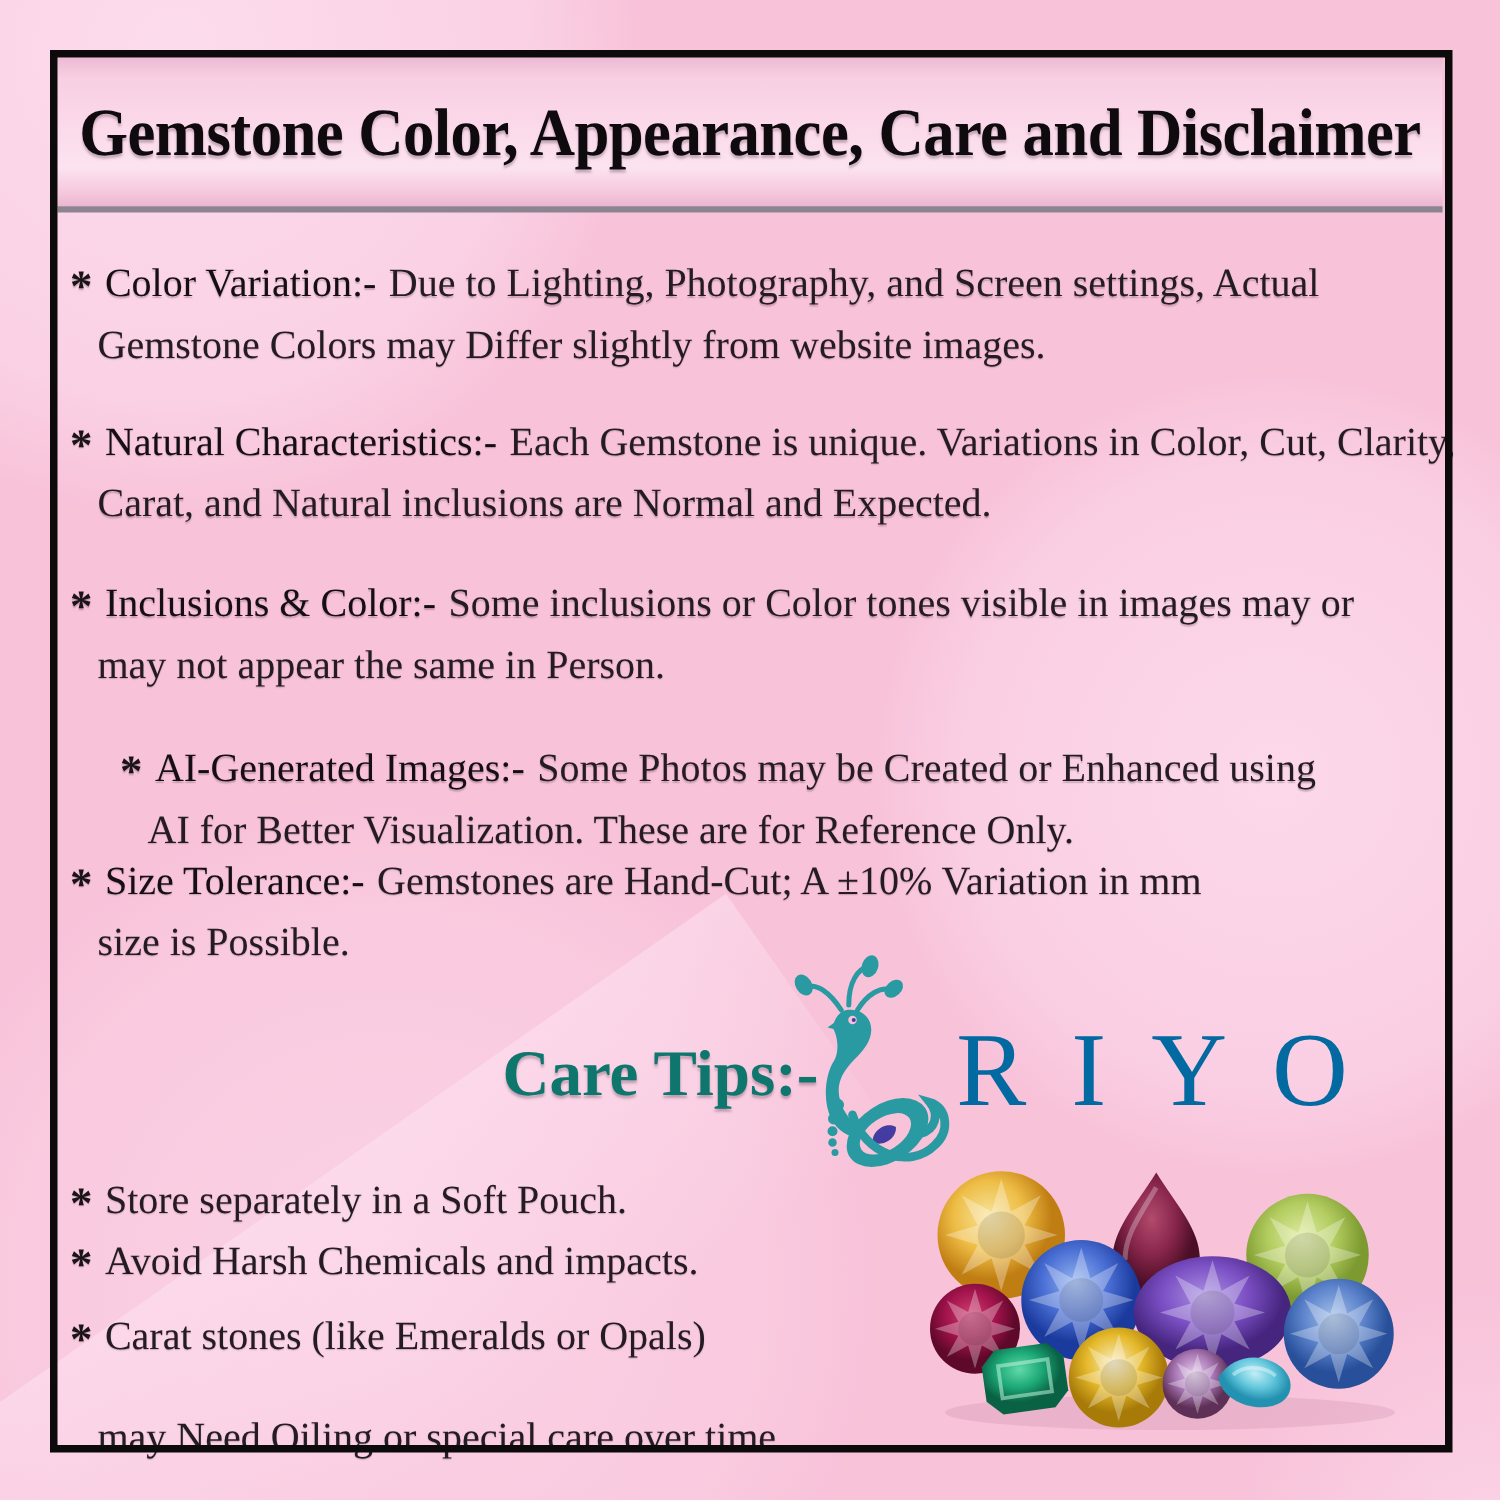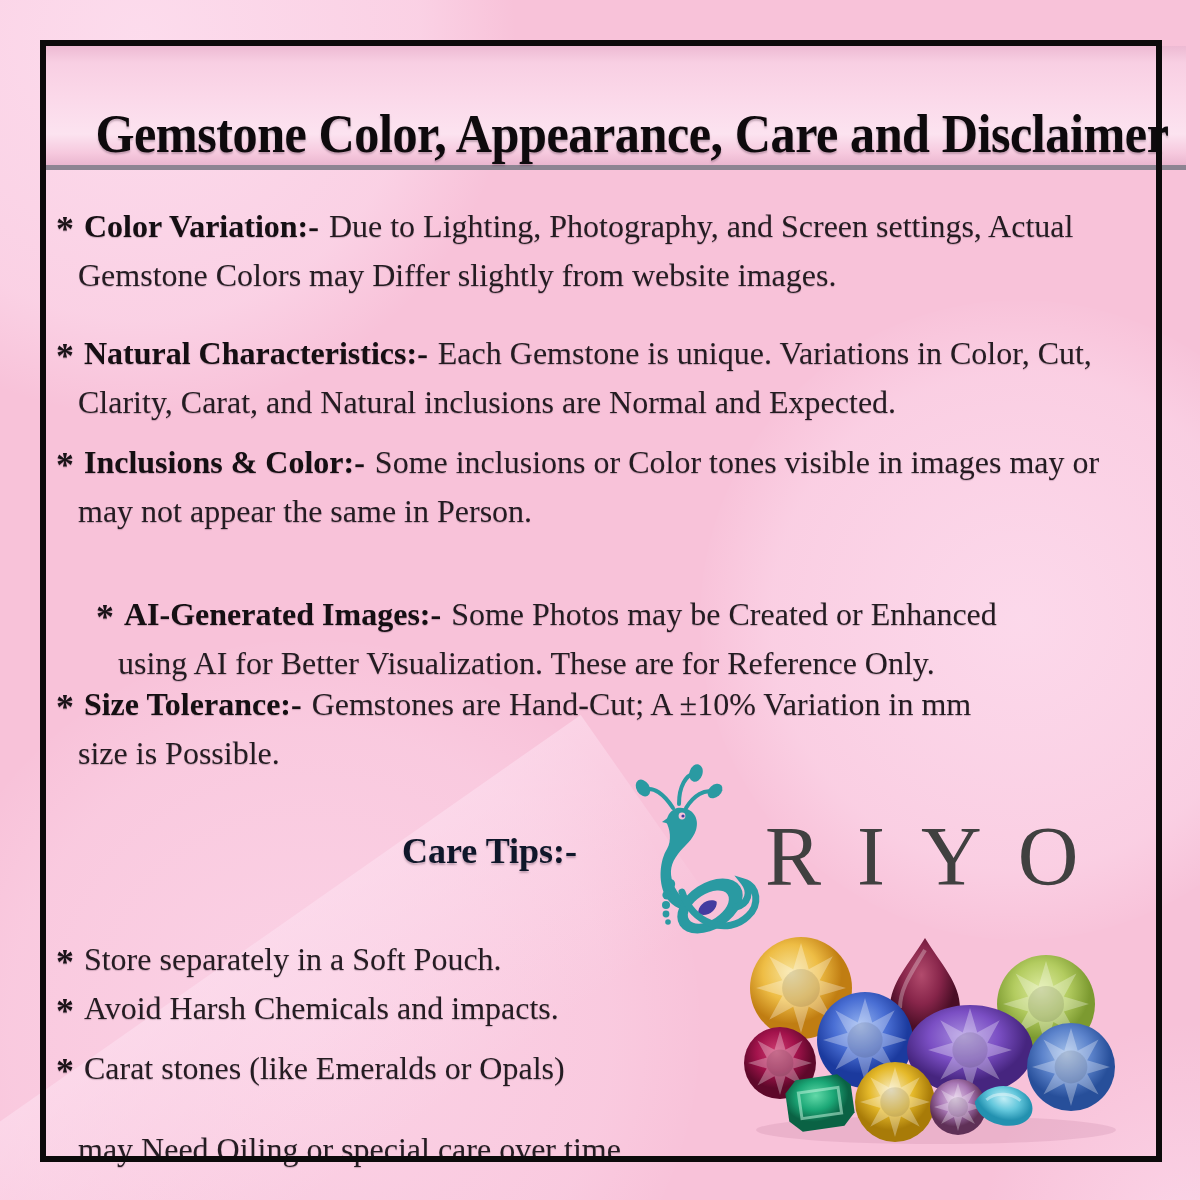--- a/index.html
+++ b/index.html
@@ -22,49 +22,49 @@
        transform:rotate(-35deg);}
   .sw4{left:980px;top:1020px;width:420px;height:420px;
        background:radial-gradient(circle,rgba(253,222,239,.6) 0%,rgba(253,222,239,0) 70%);}
 
   .frame{position:absolute;left:40px;top:40px;width:1110px;height:1110px;
          border:6px solid #0c0a0b;z-index:6;pointer-events:none;}
 
   .header{position:absolute;left:46px;top:46px;width:1108px;height:119px;z-index:2;
           background:linear-gradient(180deg,#edbad3 0%,#f8cfe3 14%,#fbd8e9 42%,#fce3f0 74%,#f6c9de 90%,#eab6cf 100%);
           border-bottom:5px solid #8d8492;
-          display:flex;align-items:flex-end;justify-content:center;padding-left:32px;}
+          display:flex;align-items:center;justify-content:center;}
   .title{font-size:54px;font-weight:700;color:#0e0a0d;white-space:nowrap;
          transform:scaleX(.93);letter-spacing:-.5px;
          text-shadow:0 2px 2px rgba(90,60,80,.35);}
 
   .item,.tip{position:absolute;left:56px;z-index:3;font-size:32px;line-height:1.45;
          color:#241c22;padding-left:22px;text-indent:-22px;
          text-shadow:0 1px 1px rgba(90,60,80,.30);}
   .star{display:inline-block;text-indent:0;transform:translateY(4px);
         font-size:1.12em;font-weight:700;margin-right:10px;color:#1a1318;}
-  .label{font-weight:700;color:#150f13;margin-right:10px;}
+  .label{font-weight:400;color:#150f13;margin-right:10px;}
 
   .i1{top:200px;width:1045px;}
   .i2{top:327px;width:1096px;}
-  .i3{top:436px;width:1056px;}
+  .i3{top:456px;width:1056px;}
   .i4{top:588px;width:952px;margin-left:40px;}
   .i5{top:678px;width:922px;}
 
   .care-heading{position:absolute;left:402px;top:830px;z-index:3;
-        font-size:36px;font-weight:700;color:#0f172a;
+        font-size:52px;font-weight:700;color:#0f766e;
         text-shadow:0 2px 2px rgba(90,60,80,.35);}
 
   .t1{top:933px;width:700px;}
   .t2{top:982px;width:700px;}
   .t3{top:1042px;width:700px;}
   .tip .line2{display:block;text-indent:0;margin-top:32px;}
 
   .brand{position:absolute;left:765px;top:808px;z-index:3;
-         font-size:84px;color:#404040;letter-spacing:36px;white-space:nowrap;
+         font-size:84px;color:#0369a1;letter-spacing:36px;white-space:nowrap;
          font-weight:400;}
   .peacock{position:absolute;left:626px;top:764px;z-index:4;}
   .gems{position:absolute;left:726px;top:926px;z-index:4;}
 </style>
 </head>
 <body>
 
 <div class="bg">
   <div class="swirl sw1"></div>
   <div class="swirl sw2"></div>

